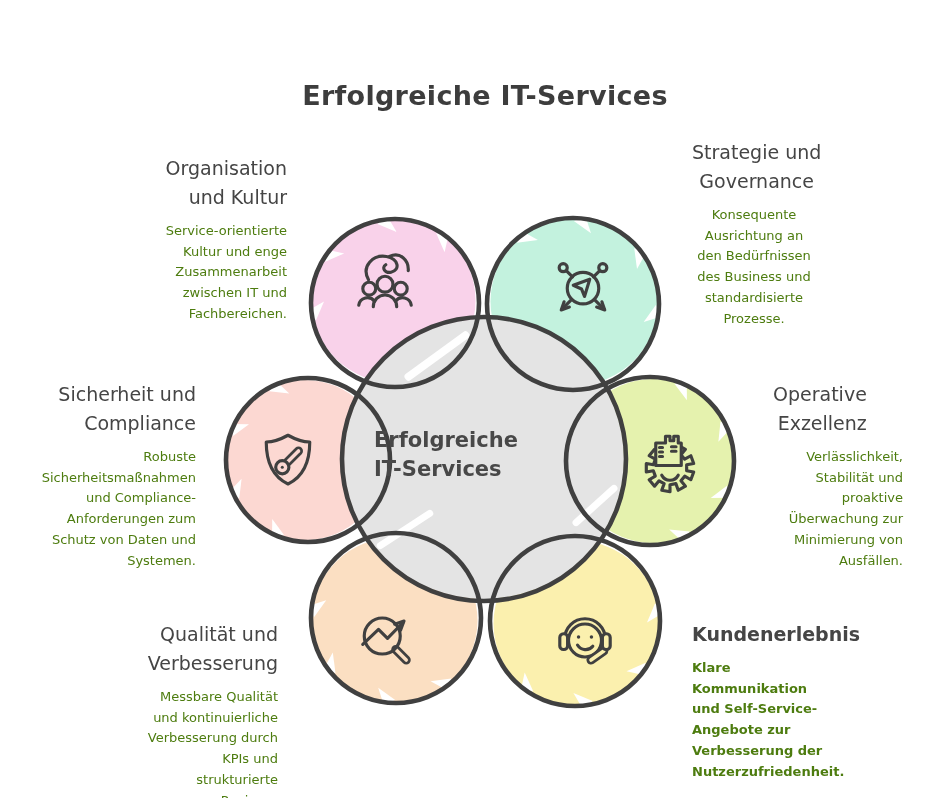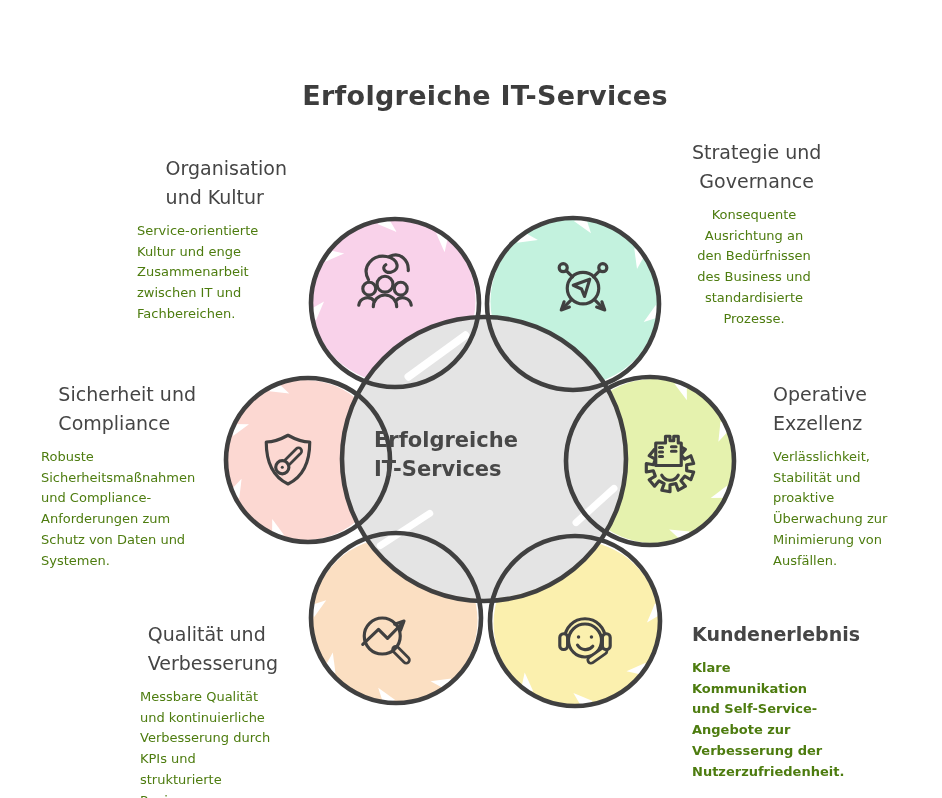--- a/index.html
+++ b/index.html
@@ -8,33 +8,33 @@
     font-family:"DejaVu Sans","Liberation Sans",sans-serif;
     margin-top:34px;
   }
   #page-title{
     position:absolute;top:46px;left:0;right:0;margin:0;
     text-align:center;transform:translateX(14px);
     font-size:27px;font-weight:bold;color:#3d3d3d;letter-spacing:.3px;
   }
   #flower{position:absolute;left:0;top:0;}
   .block{position:absolute;}
-  .block.right{}
+  .block.right{text-align:right;}
   .sec-title{
     font-size:19px;line-height:1.52;color:#454545;
     white-space:pre;width:max-content;
   }
   .block.right .sec-title{margin-left:auto;}
   .sec-body{
     margin-top:9px;font-size:13px;line-height:1.6;color:#4d7c0f;
   }
   #b-organisation{top:120px;left:137px;width:150px;}
   #b-strategie   {top:104px;left:692px;width:124px;text-align:center;}
   #b-sicherheit  {top:346px;left:41px; width:155px;}
-  #b-operative   {top:346px;left:773px;width:130px;}
+  #b-operative   {top:346px;left:773px;width:130px;text-align:right;}
   #b-qualitaet   {top:586px;left:140px;width:138px;}
   #b-kunden      {top:586px;left:692px;width:132px;font-weight:bold;}
   #center-label{
     position:absolute;top:392px;left:374px;width:220px;
     text-align:left;font-size:21px;font-weight:bold;line-height:1.38;
     color:#484848;white-space:pre-line;
   }
   #watermark{
     position:absolute;top:766px;left:809px;
     display:flex;align-items:center;gap:2px;

